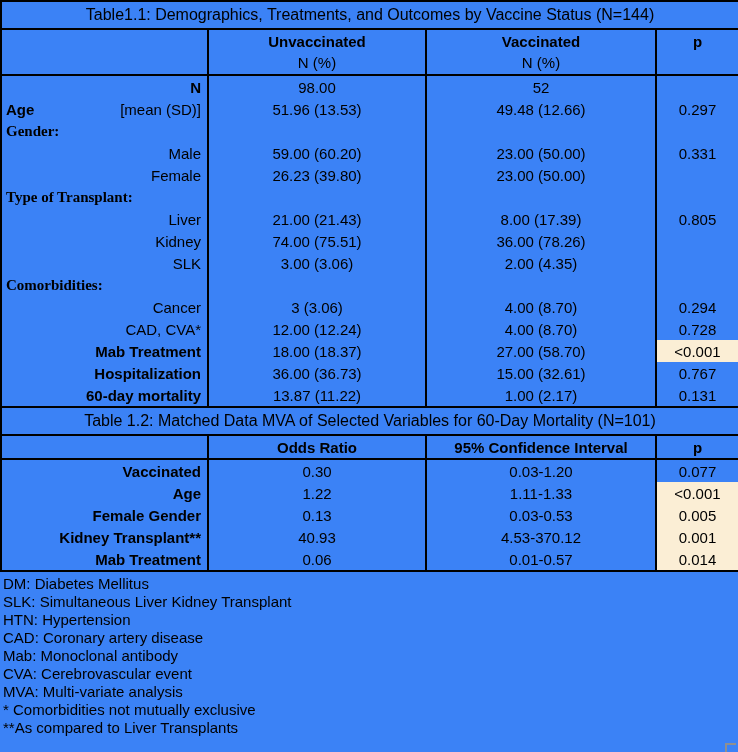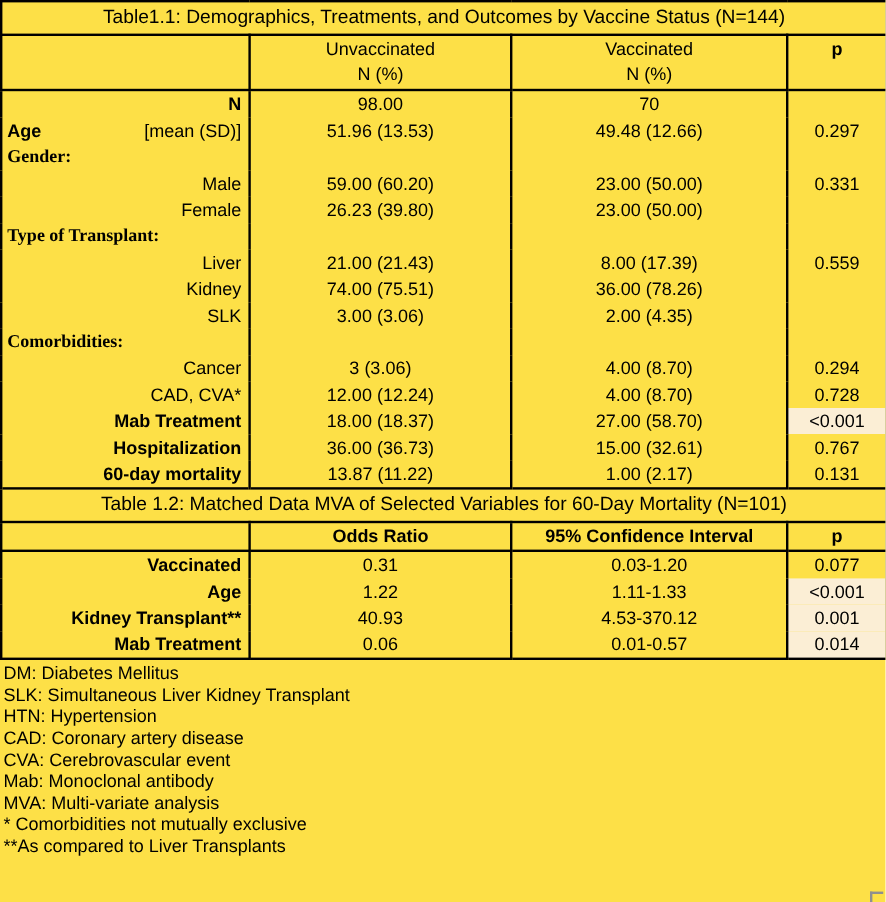--- a/index.html
+++ b/index.html
@@ -1,23 +1,23 @@
 <!DOCTYPE html>
 <html><head>
 <meta charset="utf-8">
 <style>
   html,body{margin:0;padding:0;background:#fff;}
-  #page{position:relative;width:738px;height:752px;background:#fde047;
+  #page{position:relative;width:738px;height:752px;background:#3b82f6;
         font-family:"Liberation Sans",sans-serif;color:#000;overflow:hidden;}
   table.tbl{border-collapse:collapse;table-layout:fixed;width:738px;margin:0;}
   td{padding:0;font-size:15px;overflow:hidden;white-space:nowrap;}
   .title-row td{border:2px solid #000;text-align:center;height:26px;font-size:16px;vertical-align:middle;}
   .t1h td{border:2px solid #000;height:44px;vertical-align:top;text-align:center;}
   .t2h td{border:2px solid #000;height:22px;text-align:center;vertical-align:middle;}
-  .hname{font-weight:normal;line-height:23px;text-align:center;}
+  .hname{font-weight:bold;line-height:23px;text-align:center;}
   .hsub{line-height:19px;}
   .b{font-weight:bold;}
   .ptop{line-height:23px;font-weight:bold;}
   tbody.body-rows td{border-left:2px solid #000;border-right:2px solid #000;height:22px;vertical-align:middle;}
   tbody[data-name="table2-body"] tr:last-child td{border-bottom:2px solid #000;}
   td.ar{text-align:right;padding-right:6px;}
   td.al{text-align:left;padding-left:4px;font-family:Liberation Serif, serif;}
   td.dc{text-align:center;}
   td.hl{background:#FBEED5;}
   .split{display:flex;justify-content:space-between;padding:0 6px 0 4px;}
@@ -51,21 +51,21 @@
           <div class="hname" data-name="vaccinated-header-label">Vaccinated</div>
           <div class="hsub" data-name="vaccinated-header-sub">N (%)</div>
         </td>
         <td class="ptop" data-name="table1-header-p">p</td>
       </tr>
     </tbody>
     <tbody class="body-rows" data-name="table1-body">
         <tr data-name="table-row">
           <td class="ar b" data-name="row-label">N</td>
           <td class="dc" data-name="cell-unvaccinated">98.00</td>
-          <td class="dc" data-name="cell-vaccinated">70</td>
+          <td class="dc" data-name="cell-vaccinated">52</td>
           <td class="dc" data-name="cell-p"></td>
         </tr>
         <tr data-name="table-row">
           <td class="" data-name="row-label">
             <div class="split">
               <span class="b" data-name="row-label-left">Age</span>
               <span data-name="row-label-right">[mean (SD)]</span>
             </div>
           </td>
           <td class="dc" data-name="cell-unvaccinated">51.96 (13.53)</td>
@@ -93,21 +93,21 @@
         <tr data-name="table-row">
           <td class="al b" data-name="row-label">Type of Transplant:</td>
           <td class="dc" data-name="cell-unvaccinated"></td>
           <td class="dc" data-name="cell-vaccinated"></td>
           <td class="dc" data-name="cell-p"></td>
         </tr>
         <tr data-name="table-row">
           <td class="ar" data-name="row-label">Liver</td>
           <td class="dc" data-name="cell-unvaccinated">21.00 (21.43)</td>
           <td class="dc" data-name="cell-vaccinated">8.00 (17.39)</td>
-          <td class="dc" data-name="cell-p">0.559</td>
+          <td class="dc" data-name="cell-p">0.805</td>
         </tr>
         <tr data-name="table-row">
           <td class="ar" data-name="row-label">Kidney</td>
           <td class="dc" data-name="cell-unvaccinated">74.00 (75.51)</td>
           <td class="dc" data-name="cell-vaccinated">36.00 (78.26)</td>
           <td class="dc" data-name="cell-p"></td>
         </tr>
         <tr data-name="table-row">
           <td class="ar" data-name="row-label">SLK</td>
           <td class="dc" data-name="cell-unvaccinated">3.00 (3.06)</td>
@@ -158,29 +158,35 @@
       <tr class="t2h" data-name="table2-header-row">
         <td data-name="table2-header-blank"></td>
         <td class="b" data-name="table2-header-odds-ratio">Odds Ratio</td>
         <td class="b" data-name="table2-header-ci">95% Confidence Interval</td>
         <td class="b" data-name="table2-header-p">p</td>
       </tr>
     </tbody>
     <tbody class="body-rows" data-name="table2-body">
         <tr data-name="table-row">
           <td class="ar b" data-name="row-label">Vaccinated</td>
-          <td class="dc" data-name="cell-odds-ratio">0.31</td>
+          <td class="dc" data-name="cell-odds-ratio">0.30</td>
           <td class="dc" data-name="cell-confidence-interval">0.03-1.20</td>
           <td class="dc" data-name="cell-p">0.077</td>
         </tr>
         <tr data-name="table-row">
           <td class="ar b" data-name="row-label">Age</td>
           <td class="dc" data-name="cell-odds-ratio">1.22</td>
           <td class="dc" data-name="cell-confidence-interval">1.11-1.33</td>
           <td class="dc hl" data-name="cell-p">&lt;0.001</td>
+        </tr>
+        <tr data-name="table-row">
+          <td class="ar b" data-name="row-label">Female Gender</td>
+          <td class="dc" data-name="cell-odds-ratio">0.13</td>
+          <td class="dc" data-name="cell-confidence-interval">0.03-0.53</td>
+          <td class="dc hl" data-name="cell-p">0.005</td>
         </tr>
         <tr data-name="table-row">
           <td class="ar b" data-name="row-label">Kidney Transplant**</td>
           <td class="dc" data-name="cell-odds-ratio">40.93</td>
           <td class="dc" data-name="cell-confidence-interval">4.53-370.12</td>
           <td class="dc hl" data-name="cell-p">0.001</td>
         </tr>
         <tr data-name="table-row">
           <td class="ar b" data-name="row-label">Mab Treatment</td>
           <td class="dc" data-name="cell-odds-ratio">0.06</td>
@@ -188,21 +194,21 @@
           <td class="dc hl" data-name="cell-p">0.014</td>
         </tr>
       </tbody>
   </table>
 
   <div id="footnotes" data-name="footnotes">
       <div data-name="footnote-line">DM: Diabetes Mellitus</div>
       <div data-name="footnote-line">SLK: Simultaneous Liver Kidney Transplant</div>
       <div data-name="footnote-line">HTN: Hypertension</div>
       <div data-name="footnote-line">CAD: Coronary artery disease</div>
+      <div data-name="footnote-line">Mab: Monoclonal antibody</div>
       <div data-name="footnote-line">CVA: Cerebrovascular event</div>
-      <div data-name="footnote-line">Mab: Monoclonal antibody</div>
       <div data-name="footnote-line">MVA: Multi-variate analysis</div>
       <div data-name="footnote-line">* Comorbidities not mutually exclusive</div>
       <div data-name="footnote-line">**As compared to Liver Transplants</div>
     </div>
 
   <div id="corner-handle" data-name="selection-corner-handle"></div>
 </div>
 
 </body></html>

